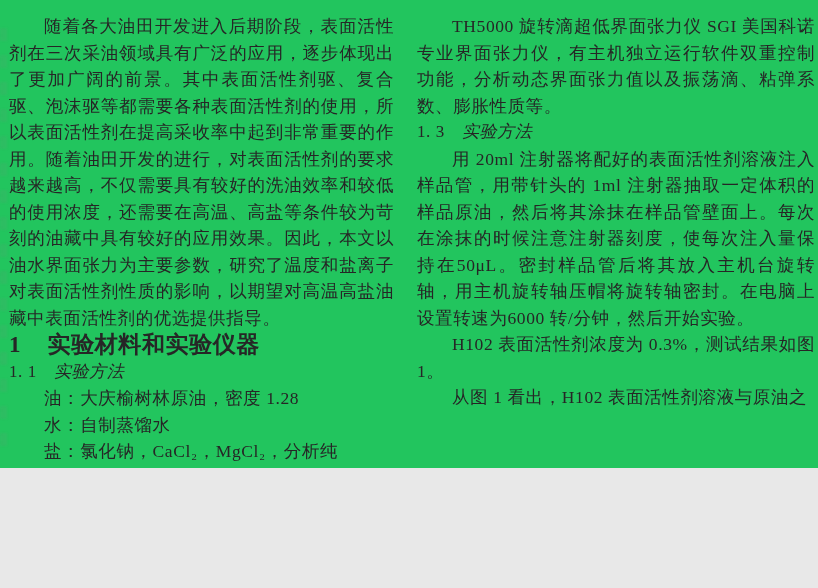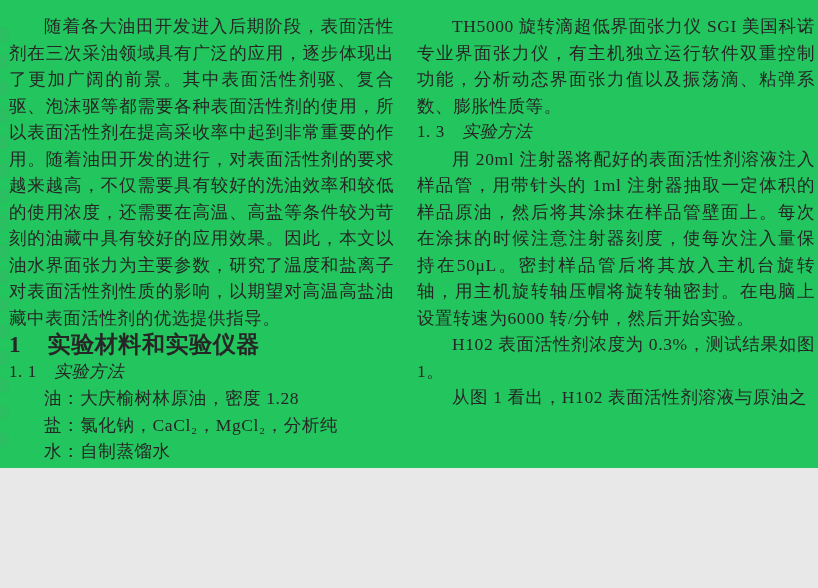--- a/index.html
+++ b/index.html
@@ -60,23 +60,23 @@
   <div class="col col-left">
     <p class="indent">随着各大油田开发进入后期阶段，表面活性剂在三次采油领域具有广泛的应用，逐步体现出了更加广阔的前景。其中表面活性剂驱、复合驱、泡沫驱等都需要各种表面活性剂的使用，所以表面活性剂在提高采收率中起到非常重要的作用。随着油田开发的进行，对表面活性剂的要求越来越高，不仅需要具有较好的洗油效率和较低的使用浓度，还需要在高温、高盐等条件较为苛刻的油藏中具有较好的应用效果。因此，本文以油水界面张力为主要参数，研究了温度和盐离子对表面活性剂性质的影响，以期望对高温高盐油藏中表面活性剂的优选提供指导。</p>
 
     <p class="heading"><span class="num">1</span><span>实验材料和实验仪器</span></p>
 
     <p class="subheading"><span class="num">1. 1</span><span>实验方法</span></p>
 
 
     <p class="indent">油：大庆榆树林原油，密度 1.28</p>
 
+    <p class="indent">水：自制蒸馏水</p>
+
     <p class="indent">盐：氯化钠，CaCl₂，MgCl₂，分析纯</p>
-
-    <p class="indent">水：自制蒸馏水</p>
 
     <p class="subheading"><span class="num">1. 2</span><span>实验仪器</span></p>
 
   </div>
 
   <div class="col col-right">
     <p class="indent">TH5000 旋转滴超低界面张力仪 SGI 美国科诺专业界面张力仪，有主机独立运行软件双重控制功能，分析动态界面张力值以及振荡滴、粘弹系数、膨胀性质等。</p>
 
     <p class="subheading"><span class="num">1. 3</span><span>实验方法</span></p>
 

